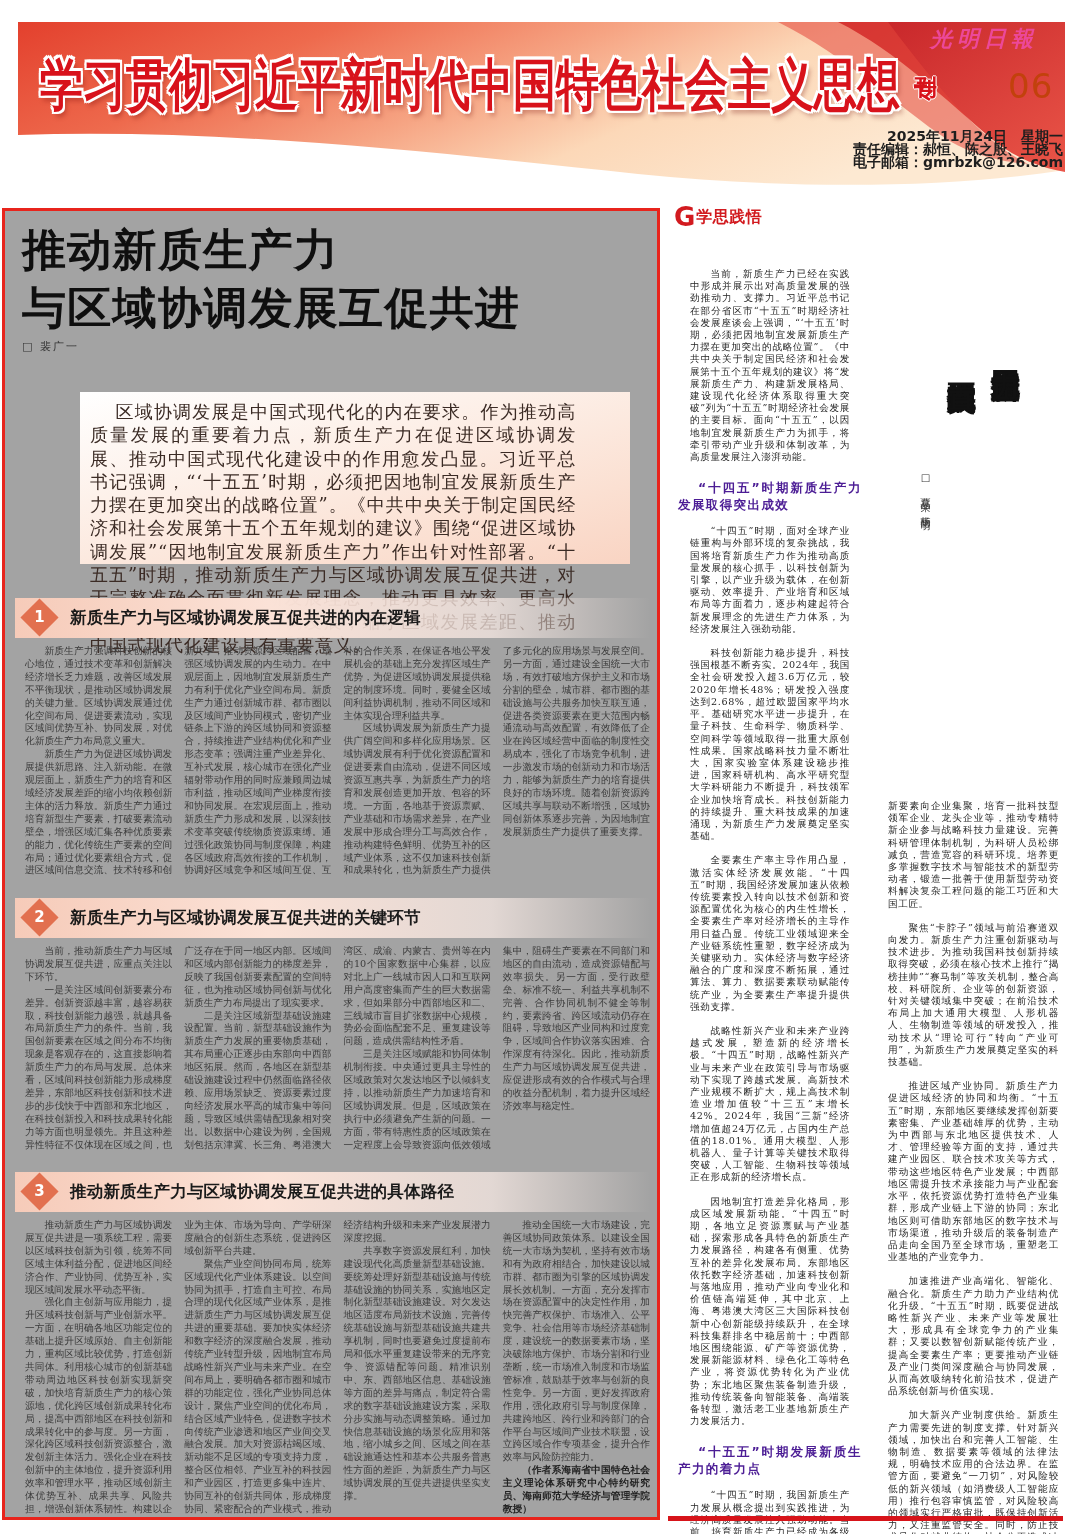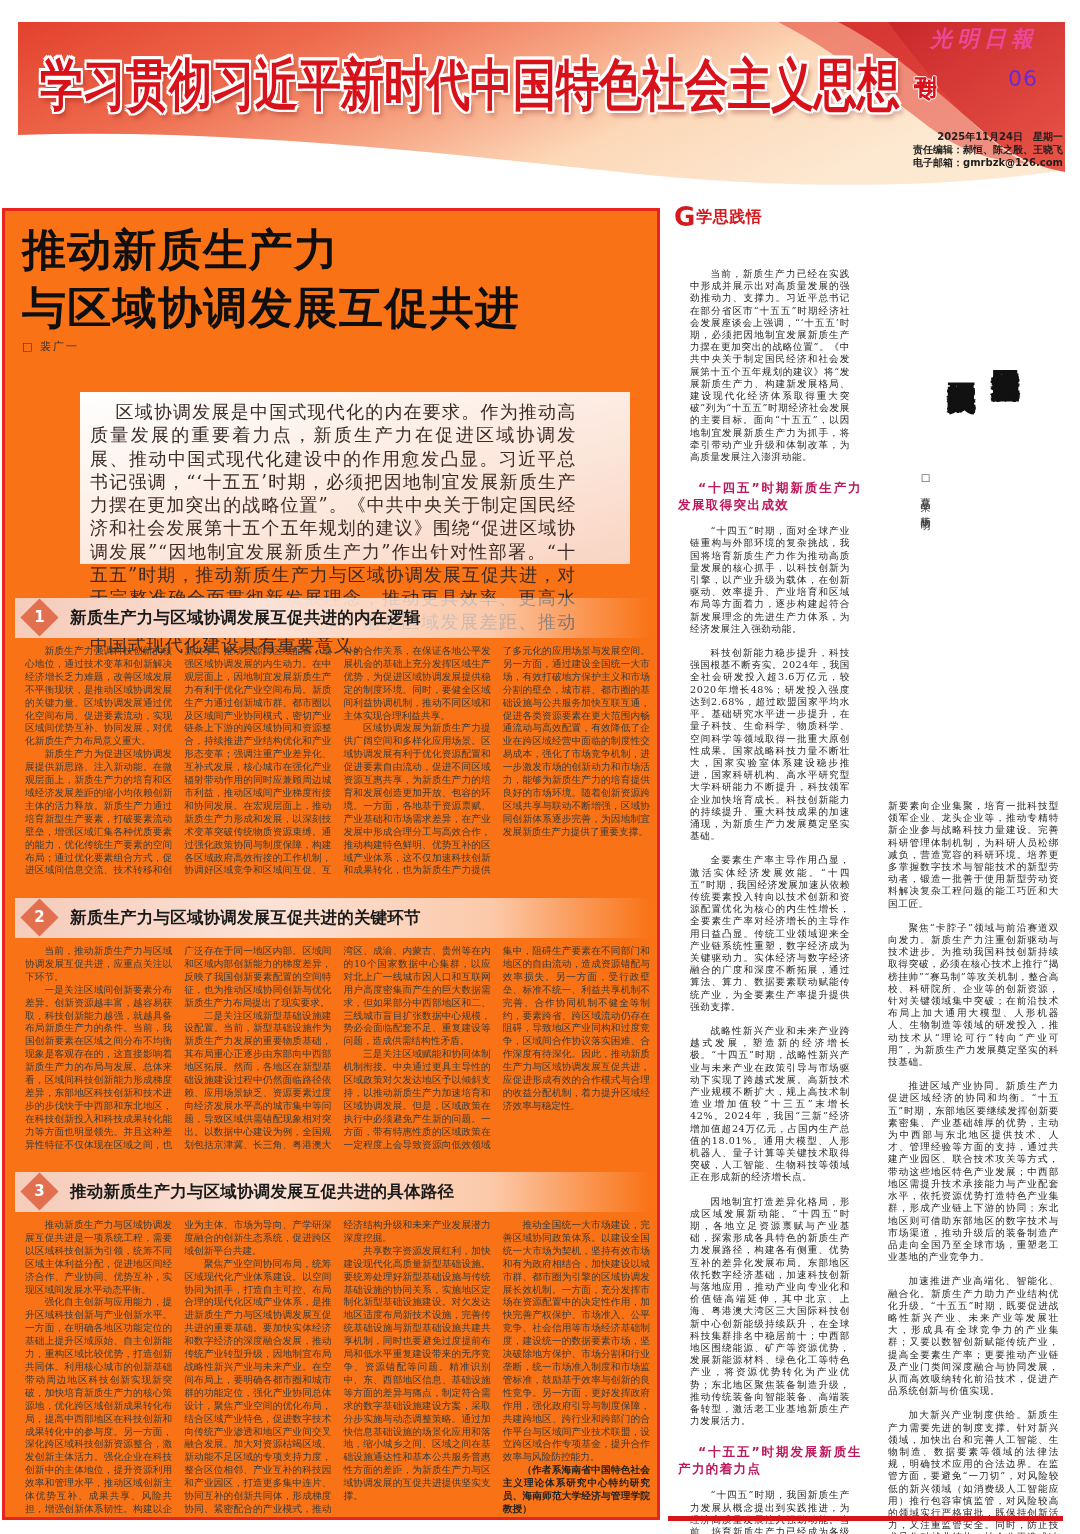--- a/index.html
+++ b/index.html
@@ -22,30 +22,30 @@
     position:absolute; left:896px; top:36px; writing-mode:vertical-rl;
     font-family:"DejaVu Sans", sans-serif; font-weight:bold; font-size:23px; line-height:1;
     color:#d8121b; text-shadow:1px 0 #fff,-1px 0 #fff,0 1px #fff,0 -1px #fff;
   }
   .banner-logo {
     position:absolute; left:912px; top:2px; font-family:"DejaVu Serif", serif; font-style:italic;
     font-weight:bold; font-size:22px; letter-spacing:5px; color:#ec4899;
   }
   .banner-pageno {
     position:absolute; left:990px; top:44px; font-family:"DejaVu Sans", sans-serif;
-    font-size:22px; color:#6d28d9; letter-spacing:1px;
+    font-size:34px; color:#c2410c; letter-spacing:1px;
   }
   .banner-meta {
     position:absolute; right:2px; top:108px; text-align:right;
-    font-family:"DejaVu Sans", sans-serif; font-weight:bold; font-size:10px; line-height:13px; color:#1e1e1e;
+    font-family:"DejaVu Sans", sans-serif; font-weight:bold; font-size:14px; line-height:13px; color:#1e1e1e;
   }
   
   .left-box {
     position:absolute; left:2px; top:208px; width:652px; height:1306px;
-    border:3px solid #e8241c; background:#f97316;
+    border:3px solid #e8241c; background:#a3a3a3;
   }
   .lt-title {
     position:absolute; left:17px; top:10px; font-family:"DejaVu Serif", serif; font-weight:bold;
     font-size:44px; line-height:58px; letter-spacing:1.3px; color:#0f0f0f;
   }
   .lt-title div { white-space:nowrap; }
   .lt-author { position:absolute; left:17px; top:128px; font-size:11px; letter-spacing:2px; color:#333; }
   .intro-bg {
     position:absolute; left:75px; top:181px; width:550px; height:172px;
     background:linear-gradient(165deg, #ffffff 0%, #fdf1ea 35%, #fbe0d2 75%, #f9d4c3 100%);
@@ -97,21 +97,21 @@
   }
   .ra-col {
     position:absolute; font-size:9.6px; letter-spacing:0.6px; line-height:12.2px;
     color:#262626; text-align:justify;
   }
   .ra-col p { margin:12px; text-indent:20.4px; }
   .ra-col p.cont { text-indent:0; }
   .ra-col p.note { font-family:Liberation Serif, serif; font-weight:bold; color:#1e1e1e; }
   .ra-sub {
     margin:16px 0 11px 0; font-family:"DejaVu Sans", sans-serif; font-weight:bold;
-    font-size:12.5px; letter-spacing:1.4px; line-height:17px; text-indent:20px; color:#be185d;
+    font-size:12.5px; letter-spacing:1.4px; line-height:17px; text-indent:20px; color:#4c1d95;
   }
   .col-a { left:678px; top:256px; width:184px; }
   .col-b { left:876px; top:788px; width:195px; }
   .bottom-rule { position:absolute; left:668px; top:1516px; width:395px; height:5px; background:#d7141a; }
 </style>
 </head>
 <body>
 
 <div class="banner">
   <svg width="1047" height="170" viewBox="0 0 1047 170">

